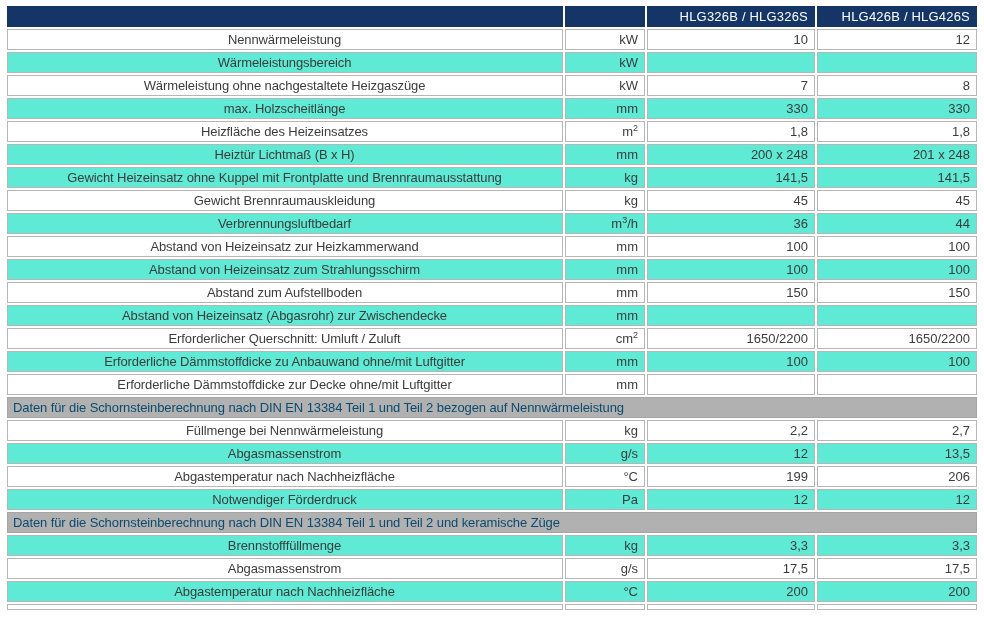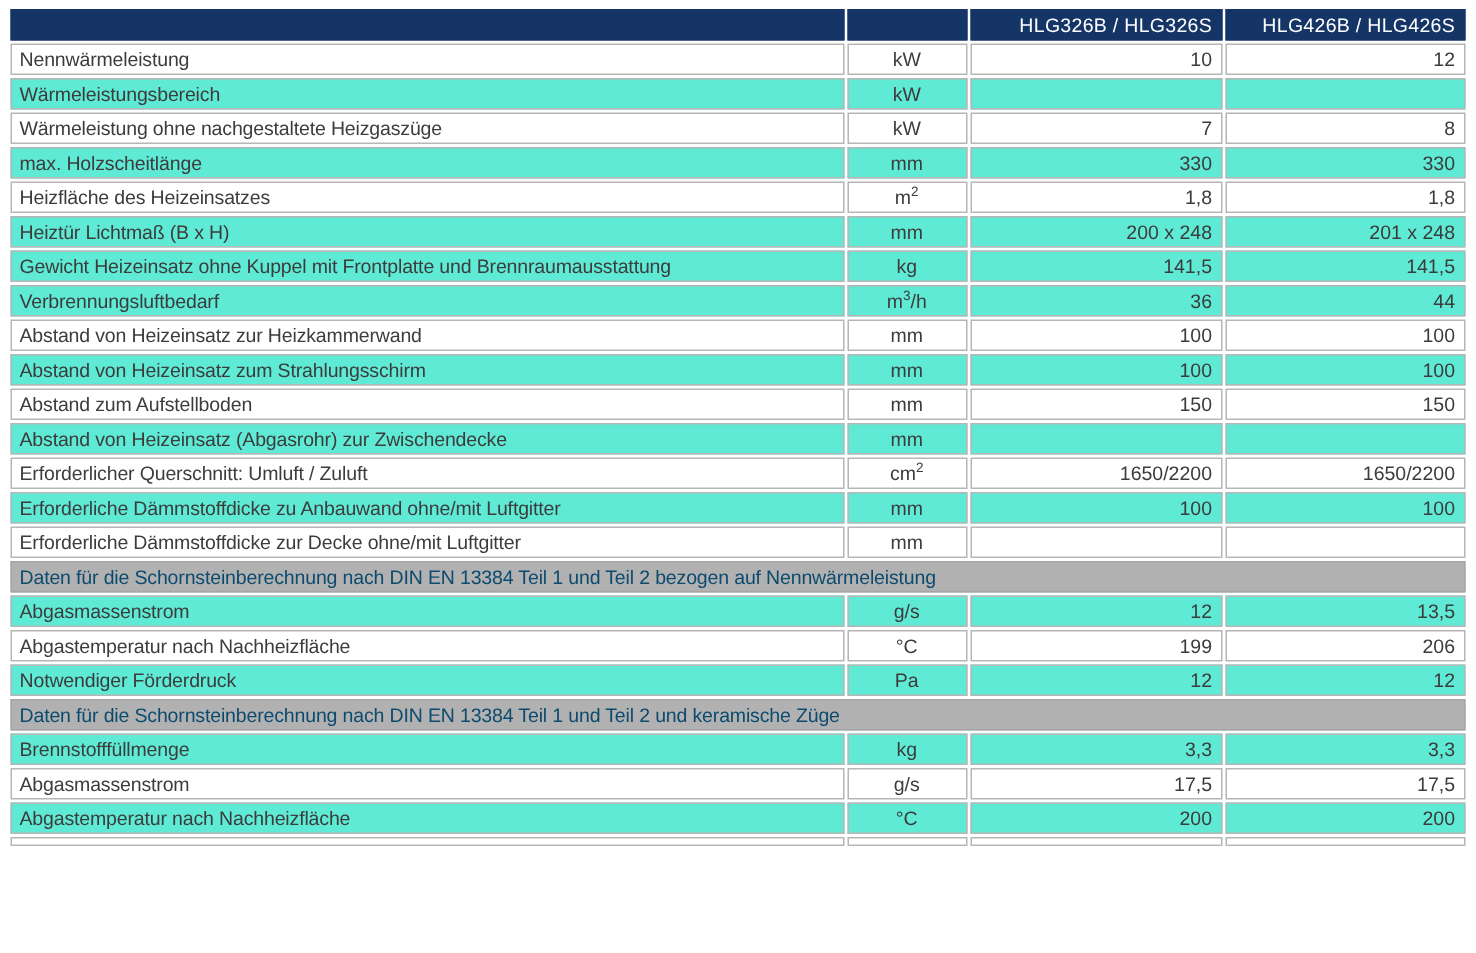--- a/index.html
+++ b/index.html
@@ -38,22 +38,22 @@
     color: #ffffff;
     font-weight: normal;
     text-align: right;
     letter-spacing: 0.2px;
   }
   tbody td {
     border: 1px solid #b6b6b6;
     color: #3c3c3c;
     background: #ffffff;
   }
-  td.label { text-align: left; padding-left: 5px; letter-spacing: -0.1px; }
-  td.unit  { text-align: center; padding-left: 5px; }
+  td.label { text-align: center; padding-left: 5px; letter-spacing: -0.1px; }
+  td.unit  { text-align: right; padding-left: 5px; }
   td.val   { text-align: right; }
   tr.alt td { background: #5eead4; }
   tr.section-row td {
     background: #b1b1b1;
     border-color: #a5a5a5;
     color: #0c4a6e;
     text-align: left;
     padding-left: 5px;
     letter-spacing: -0.1px;
   }
@@ -114,20 +114,26 @@
           <td class="unit">mm</td>
           <td class="val">200 x 248</td>
           <td class="val">201 x 248</td>
         </tr>
         <tr class="data-row alt">
           <td class="label">Gewicht Heizeinsatz ohne Kuppel mit Frontplatte und Brennraumausstattung</td>
           <td class="unit">kg</td>
           <td class="val">141,5</td>
           <td class="val">141,5</td>
         </tr>
+        <tr class="data-row">
+          <td class="label">Gewicht Brennraumauskleidung</td>
+          <td class="unit">kg</td>
+          <td class="val">45</td>
+          <td class="val">45</td>
+        </tr>
         <tr class="data-row alt">
           <td class="label">Verbrennungsluftbedarf</td>
           <td class="unit">m<sup>3</sup>/h</td>
           <td class="val">36</td>
           <td class="val">44</td>
         </tr>
         <tr class="data-row">
           <td class="label">Abstand von Heizeinsatz zur Heizkammerwand</td>
           <td class="unit">mm</td>
           <td class="val">100</td>
@@ -164,20 +170,26 @@
           <td class="val">100</td>
         </tr>
         <tr class="data-row">
           <td class="label">Erforderliche Dämmstoffdicke zur Decke ohne/mit Luftgitter</td>
           <td class="unit">mm</td>
           <td class="val"></td>
           <td class="val"></td>
         </tr>
         <tr class="section-row">
           <td colspan="4">Daten für die Schornsteinberechnung nach DIN EN 13384 Teil 1 und Teil 2 bezogen auf Nennwärmeleistung</td>
+        </tr>
+        <tr class="data-row">
+          <td class="label">Füllmenge bei Nennwärmeleistung</td>
+          <td class="unit">kg</td>
+          <td class="val">2,2</td>
+          <td class="val">2,7</td>
         </tr>
         <tr class="data-row alt">
           <td class="label">Abgasmassenstrom</td>
           <td class="unit">g/s</td>
           <td class="val">12</td>
           <td class="val">13,5</td>
         </tr>
         <tr class="data-row">
           <td class="label">Abgastemperatur nach Nachheizfläche</td>
           <td class="unit">°C</td>

